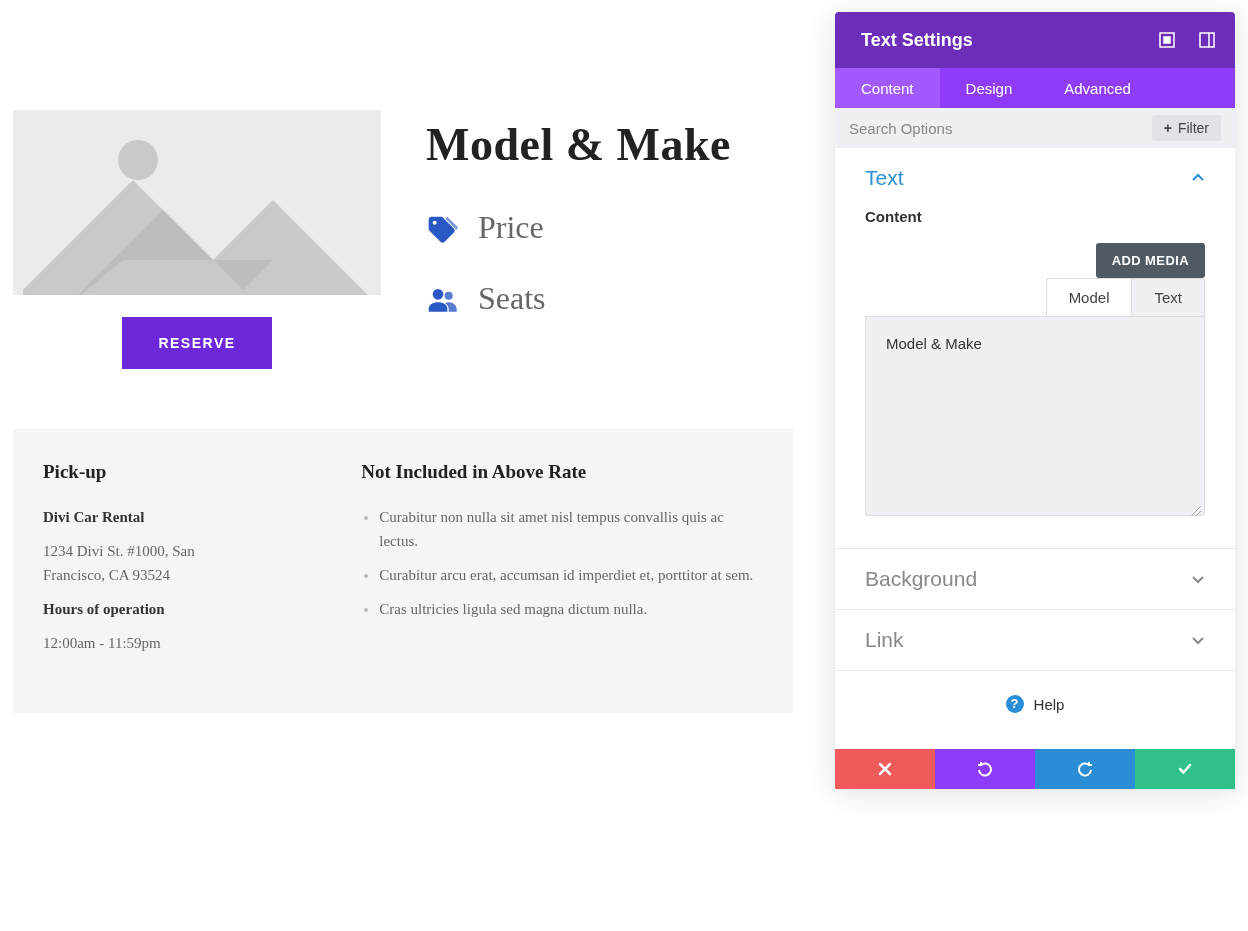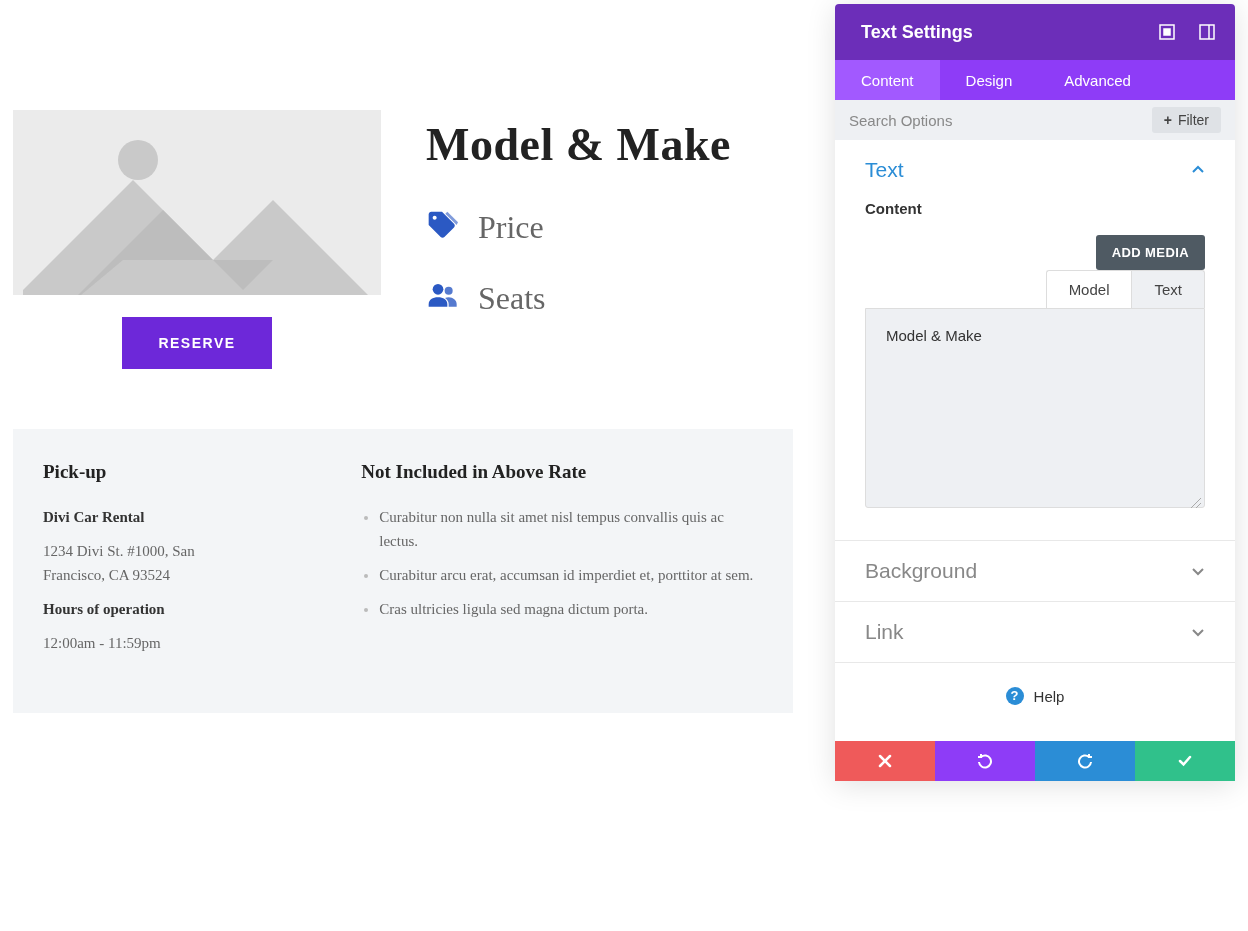--- a/index.html
+++ b/index.html
@@ -47,21 +47,21 @@
 .title-big {
   font-family: Georgia, 'Times New Roman', serif;
   font-size: 46px;
   font-weight: 900;
   color: #222;
   margin-bottom: 38px;
   letter-spacing: 0.5px;
 }
 .feature {
   display: flex;
-  align-items: flex-start;
+  align-items: flex-end;
   gap: 20px;
   margin-bottom: 34px;
 }
 .feature-icon {
   width: 32px; height: 32px;
   color: #2b59c3;
   flex-shrink: 0;
 }
 .feature-label {
   font-family: Georgia, serif;
@@ -107,21 +107,21 @@
   color: #666;
   margin-bottom: 10px;
   line-height: 1.6;
 }
 .info-col li::marker { color: #bbb; }
 
 
 .panel {
   position: absolute;
   right: 13px;
-  top: 4px;
+  top: 12px;
   width: 400px;
   background: #fff;
   box-shadow: 0 4px 30px rgba(0,0,0,0.12);
   border-radius: 4px 4px 0 0;
   overflow: hidden;
   display: flex;
   flex-direction: column;
 }
 .panel-header {
   background: #6c2eb9;
@@ -344,21 +344,21 @@
       <p class="strong">Divi Car Rental</p>
       <p>1234 Divi St. #1000, San Francisco, CA 93524</p>
       <p class="strong">Hours of operation</p>
       <p>12:00am - 11:59pm</p>
     </div>
     <div class="info-col">
       <h3>Not Included in Above Rate</h3>
       <ul>
         <li>Curabitur non nulla sit amet nisl tempus convallis quis ac lectus.</li>
         <li>Curabitur arcu erat, accumsan id imperdiet et, porttitor at sem.</li>
-        <li>Cras ultricies ligula sed magna dictum porta.</li>
+        <li>Cras ultricies ligula sed magna dictum nulla.</li>
       </ul>
     </div>
   </div>
 </div>
 
 <div class="panel">
   <div class="panel-header">
     <span class="panel-title">Text Settings</span>
     <div class="header-icons">
       <span class="header-icon">

